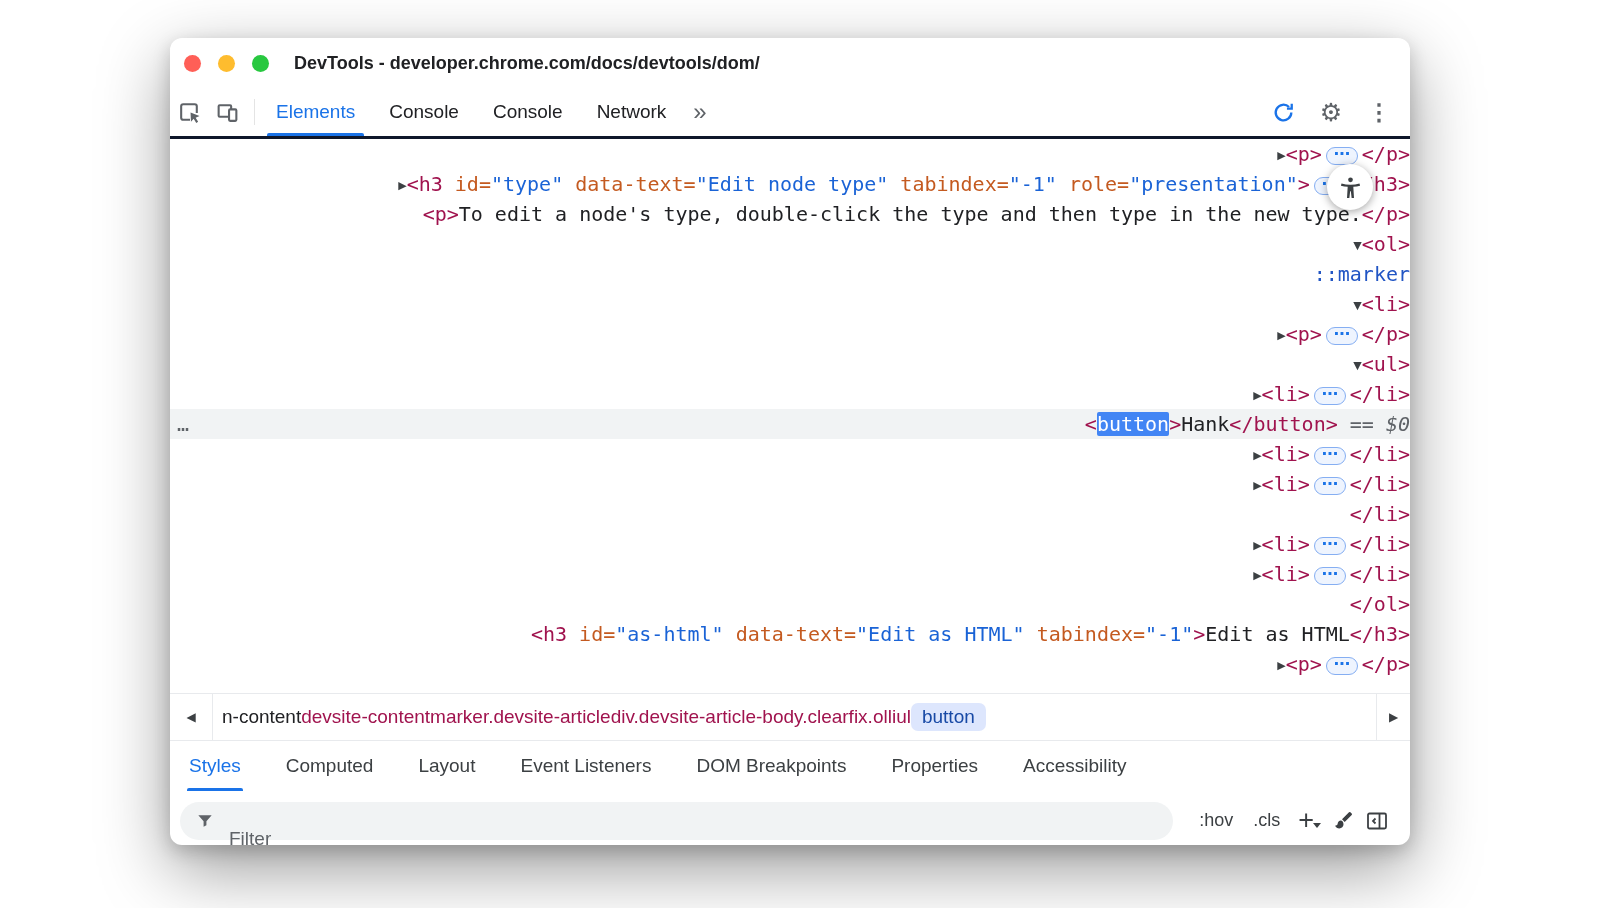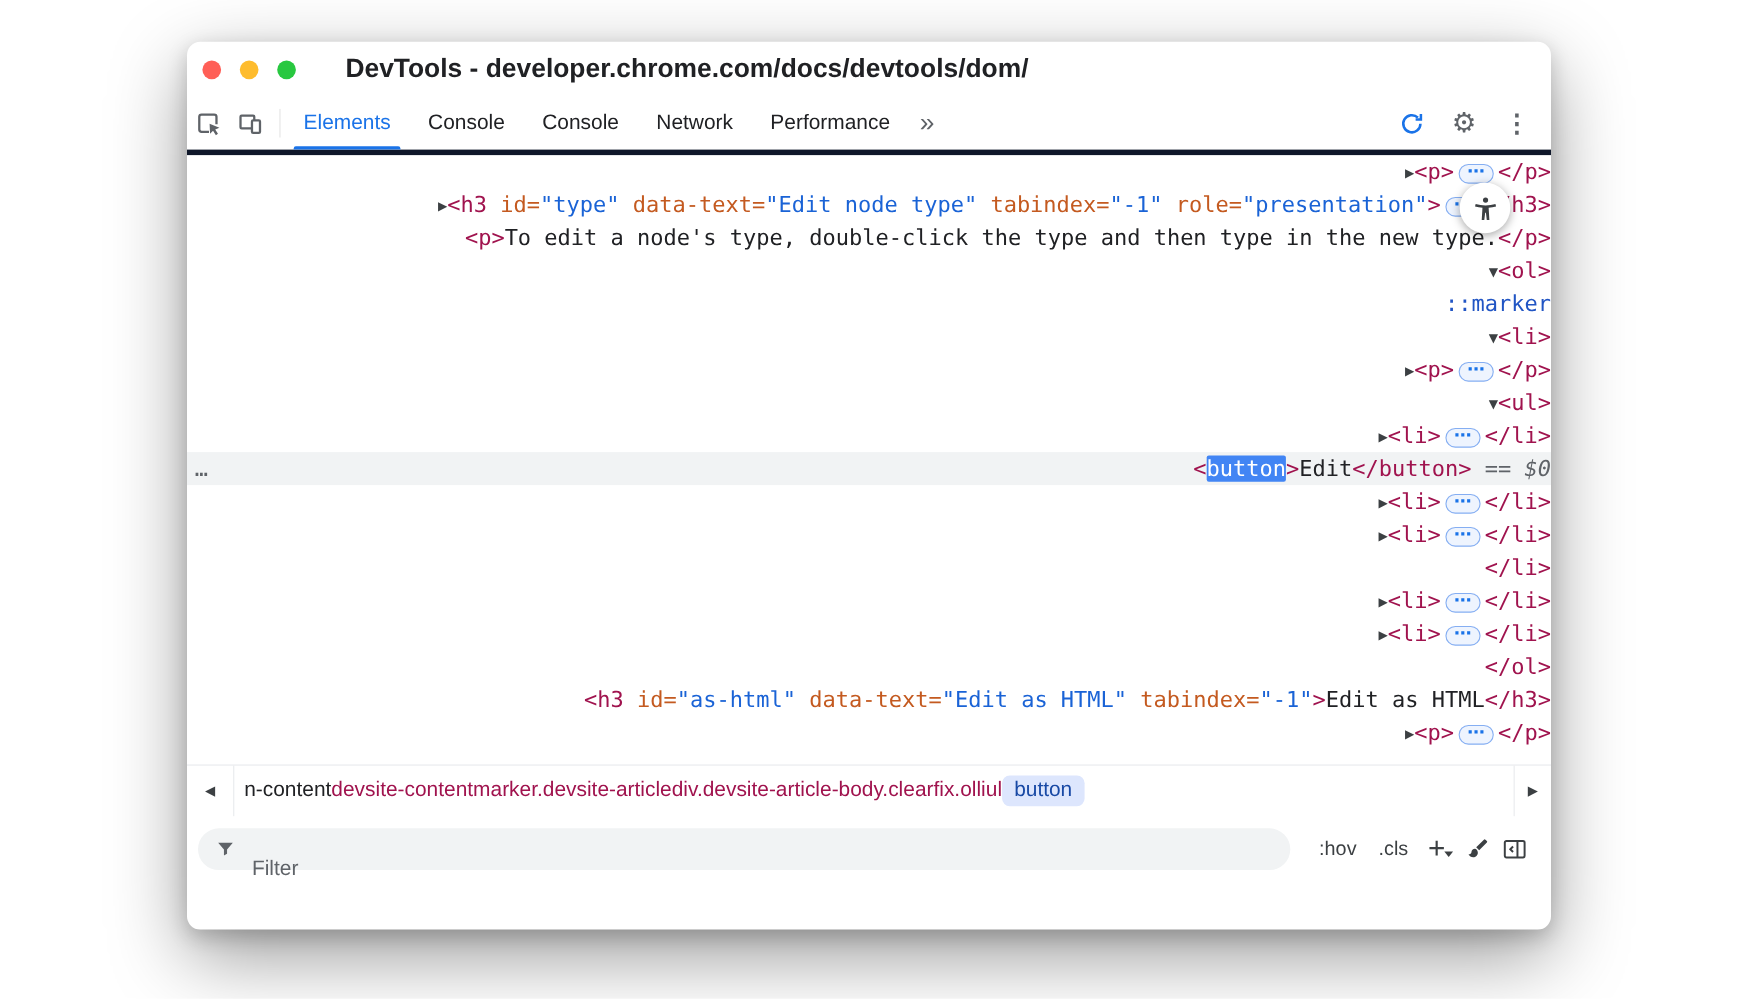--- a/index.html
+++ b/index.html
@@ -9,24 +9,24 @@
     border-radius:12px;overflow:hidden;
     box-shadow:0 24px 70px rgba(0,0,0,.40),0 6px 18px rgba(0,0,0,.18);}
 
   
   .titlebar{height:50px;position:relative;display:flex;align-items:center;}
   .lights{display:flex;gap:17px;padding-left:14px;}
   .light{width:17px;height:17px;border-radius:50%;}
   .light.red{background:var(--traffic-red);}
   .light.yellow{background:var(--traffic-yellow);}
   .light.green{background:var(--traffic-green);}
-  .title{position:absolute;left:144px;font-size:24px;font-weight:700;color:var(--text);}
-
-  
-  .toolbar{height:48px;display:flex;align-items:stretch;border-bottom:5px solid #0f172a;}
+  .title{position:absolute;left:124px;font-size:18px;font-weight:700;color:var(--text);}
+
+  
+  .toolbar{height:48px;display:flex;align-items:stretch;border-bottom:3px solid #0f172a;}
   .tbicon{display:flex;align-items:center;justify-content:center;width:38px;cursor:pointer;color:var(--gray);}
   .tbicon svg{width:25px;height:25px;}
   .tbicon.blue{color:var(--accent);}
   .divider{width:1px;background:#e4e4e4;align-self:center;height:26px;margin:0 4px 0 8px;}
   .tabs{display:flex;}
   .tab{display:flex;align-items:center;padding:0 17px;font-size:19px;font-weight:500;color:var(--text);position:relative;cursor:pointer;}
   .tab.sel{color:var(--accent);}
   .tab.sel::after{content:"";position:absolute;left:8px;right:8px;bottom:0;height:3px;background:var(--accent);border-radius:2px 2px 0 0;}
   .more{display:flex;align-items:center;padding:0 10px;font-size:24px;color:var(--gray);cursor:pointer;}
   .tb-right{margin-left:auto;display:flex;align-items:center;gap:10px;padding-right:12px;}
@@ -115,21 +115,20 @@
             <rect x="3.5" y="5" width="12" height="11" rx="1"></rect>
             <rect x="13.5" y="9" width="7" height="11" rx="1" fill="#ffffff"></rect>
           </svg>
       </span>
       <span class="divider"></span>
       <div class="tabs">
         <div class="tab sel">Elements</div>
         <div class="tab">Console</div>
         <div class="tab">Console</div>
         <div class="tab">Network</div>
-        <div class="tab">Performance</div>
       </div>
       <span class="more">»</span>
       <div class="tb-right">
         <span class="tbicon blue">
           <svg viewBox="0 0 24 24" fill="none" stroke="currentColor" stroke-width="2.2">
               <path d="M19.5 12a7.5 7.5 0 1 1-2.2-5.3"></path>
               <path d="M19.9 3.6v4.6h-4.6"></path>
             </svg>
         </span>
         <span class="tbicon gear">⚙</span>
@@ -146,21 +145,21 @@
       </span>
     <div class="row" style="padding-left: 192px;"><span class="arw">▶</span><span class="tk-t">&lt;p&gt;</span><span class="pill">⋯</span><span class="tk-t">&lt;/p&gt;</span></div>
         <div class="row" style="padding-left: 192px;"><span class="arw">▶</span><span class="tk-t">&lt;h3</span><span class="tk-a"> id=</span><span class="tk-v">"type"</span><span class="tk-a"> data-text=</span><span class="tk-v">"Edit node type"</span><span class="tk-a"> tabindex=</span><span class="tk-v">"-1"</span><span class="tk-a"> role=</span><span class="tk-v">"presentation"</span><span class="tk-t">&gt;</span><span class="pill">⋯</span><span class="tk-t">&lt;/h3&gt;</span></div>
         <div class="row" style="padding-left: 192px;"><span class="arw"></span><span class="tk-t">&lt;p&gt;</span><span class="tk-x">To edit a node's type, double-click the type and then type in the new type.</span><span class="tk-t">&lt;/p&gt;</span></div>
         <div class="row" style="padding-left: 192px;"><span class="arw">▼</span><span class="tk-t">&lt;ol&gt;</span></div>
         <div class="row" style="padding-left: 236px;"><span class="arw"></span><span class="tk-ps">::marker</span></div>
         <div class="row" style="padding-left: 214px;"><span class="arw">▼</span><span class="tk-t">&lt;li&gt;</span></div>
         <div class="row" style="padding-left: 236px;"><span class="arw">▶</span><span class="tk-t">&lt;p&gt;</span><span class="pill">⋯</span><span class="tk-t">&lt;/p&gt;</span></div>
         <div class="row" style="padding-left: 236px; margin-left: 37px;"><span class="arw">▼</span><span class="tk-t">&lt;ul&gt;</span></div>
         <div class="row" style="padding-left: 258px;"><span class="arw">▶</span><span class="tk-t">&lt;li&gt;</span><span class="pill">⋯</span><span class="tk-t">&lt;/li&gt;</span></div>
-        <div class="row hl" style="padding-left: 258px;"><span class="gutter">…</span><span class="arw"></span><span class="tk-t">&lt;</span><span class="tk-sw">button</span><span class="tk-t">&gt;</span><span class="tk-x">Edit</span><span class="tk-t">&lt;/button&gt;</span><span class="tk-eq"> == </span><span class="tk-vr">$0</span></div>
+        <div class="row hl" style="padding-left: 258px;"><span class="gutter">…</span><span class="arw"></span><span class="tk-t">&lt;</span><span class="tk-sw">button</span><span class="tk-t">&gt;</span><span class="tk-x">Hank</span><span class="tk-t">&lt;/button&gt;</span><span class="tk-eq"> == </span><span class="tk-vr">$0</span></div>
         <div class="row" style="padding-left: 258px;"><span class="arw">▶</span><span class="tk-t">&lt;li&gt;</span><span class="pill">⋯</span><span class="tk-t">&lt;/li&gt;</span></div>
         <div class="row" style="padding-left: 258px;"><span class="arw">▶</span><span class="tk-t">&lt;li&gt;</span><span class="pill">⋯</span><span class="tk-t">&lt;/li&gt;</span></div>
         <div class="row" style="padding-left: 214px;"><span class="arw"></span><span class="tk-t">&lt;/li&gt;</span></div>
         <div class="row" style="padding-left: 214px;"><span class="arw">▶</span><span class="tk-t">&lt;li&gt;</span><span class="pill">⋯</span><span class="tk-t">&lt;/li&gt;</span></div>
         <div class="row" style="padding-left: 214px;"><span class="arw">▶</span><span class="tk-t">&lt;li&gt;</span><span class="pill">⋯</span><span class="tk-t">&lt;/li&gt;</span></div>
         <div class="row" style="padding-left: 192px;"><span class="arw"></span><span class="tk-t">&lt;/ol&gt;</span></div>
         <div class="row" style="padding-left: 192px;"><span class="arw"></span><span class="tk-t">&lt;h3</span><span class="tk-a"> id=</span><span class="tk-v">"as-html"</span><span class="tk-a"> data-text=</span><span class="tk-v">"Edit as HTML"</span><span class="tk-a"> tabindex=</span><span class="tk-v">"-1"</span><span class="tk-t">&gt;</span><span class="tk-x">Edit as HTML</span><span class="tk-t">&lt;/h3&gt;</span></div>
         <div class="row" style="padding-left: 192px;"><span class="arw">▶</span><span class="tk-t">&lt;p&gt;</span><span class="pill">⋯</span><span class="tk-t">&lt;/p&gt;</span></div>
       </div>
 
@@ -172,20 +171,29 @@
         <span class="crumb node">marker.devsite-article</span>
         <span class="crumb node">div.devsite-article-body.clearfix.</span>
         <span class="crumb node">ol</span>
         <span class="crumb node">li</span>
         <span class="crumb node">ul</span>
         <span class="crumb sel">button</span>
       </div>
       <span class="crumb-nav right">▶</span>
     </div>
 
+    <div class="side-tabs">
+      <span class="stab sel">Styles</span>
+      <span class="stab">Computed</span>
+      <span class="stab">Layout</span>
+      <span class="stab">Event Listeners</span>
+      <span class="stab">DOM Breakpoints</span>
+      <span class="stab">Properties</span>
+      <span class="stab">Accessibility</span>
+    </div>
 
     <div class="filter-row">
       <div class="filter-box">
         <svg viewBox="0 0 24 24" fill="currentColor">
             <path d="M4 5h16l-6.3 7.4V17l-3.4 2v-6.6z"></path>
           </svg>
         <input type="text" value="" placeholder="Filter" style="">
       </div>
       <span class="ftog">:hov</span>
       <span class="ftog">.cls</span>

